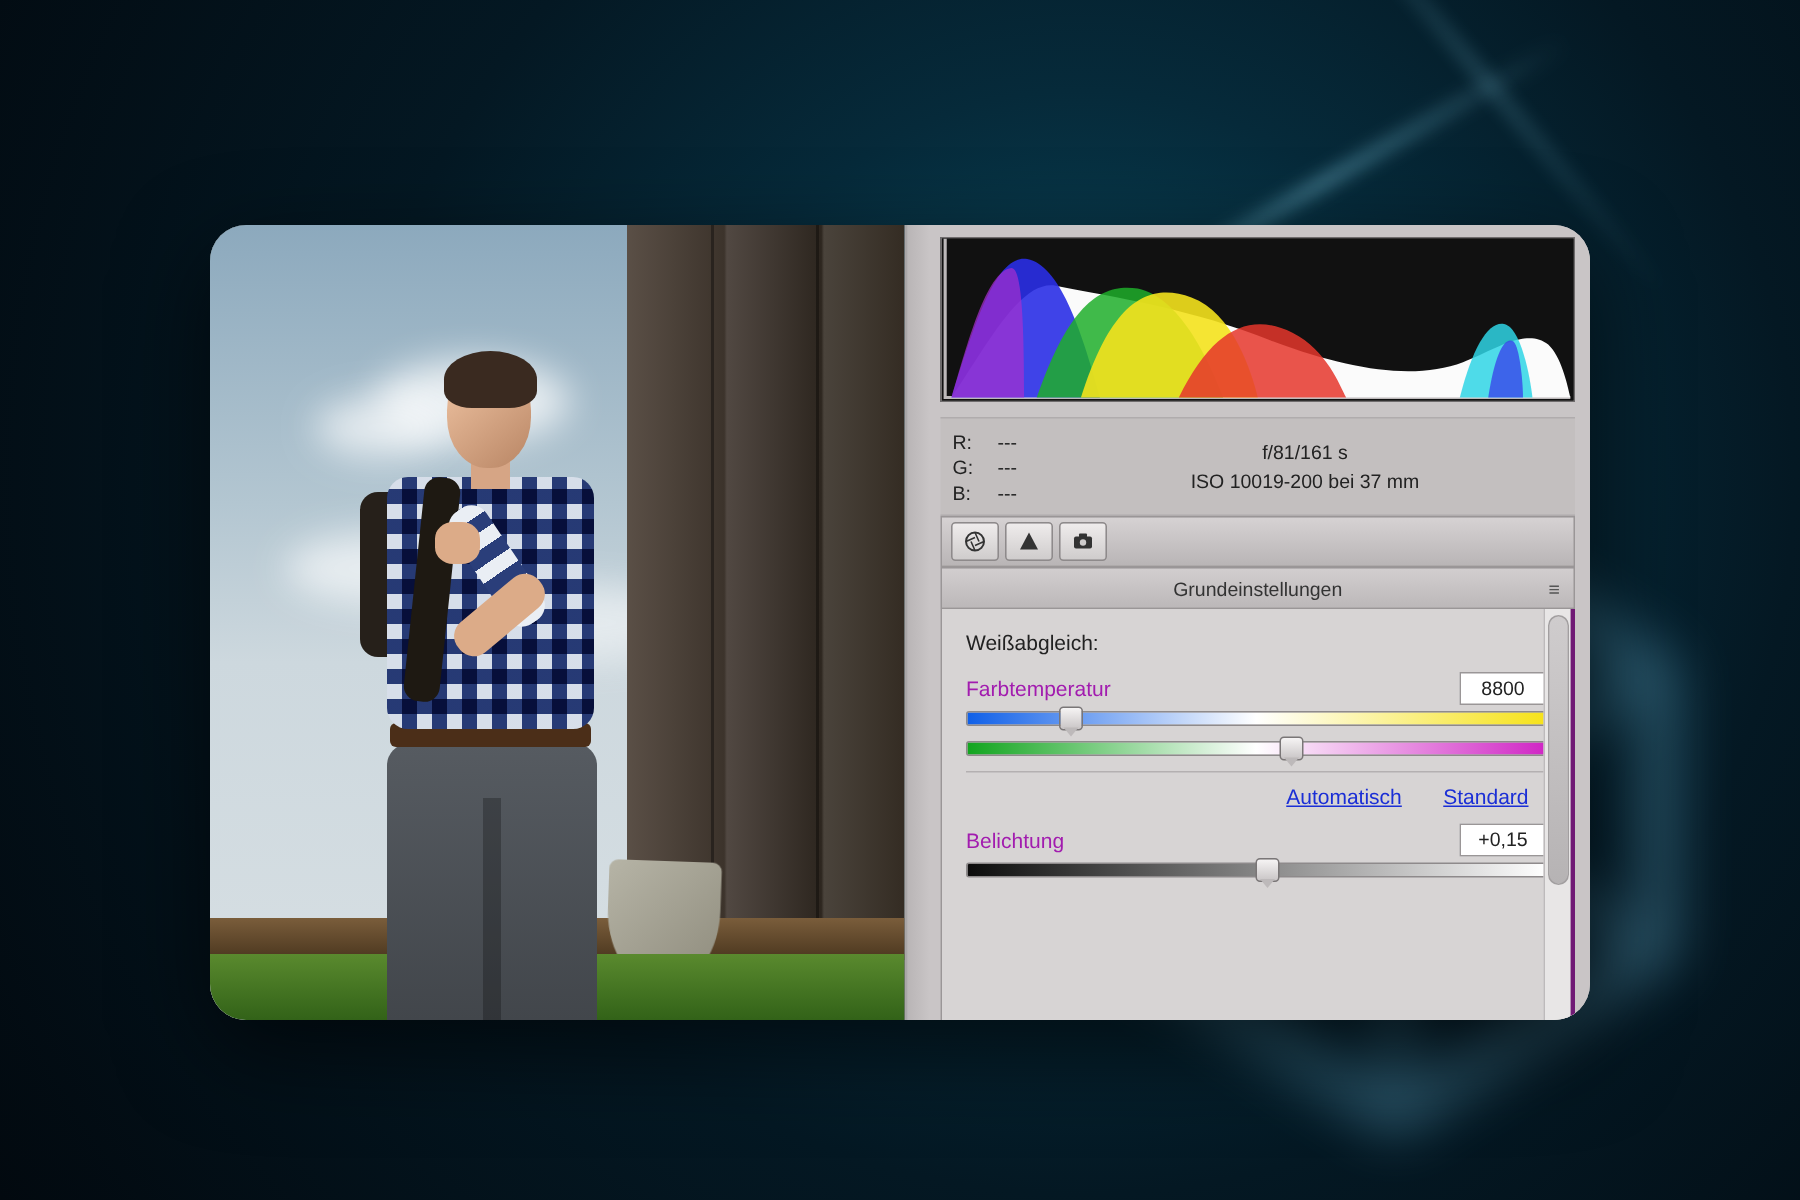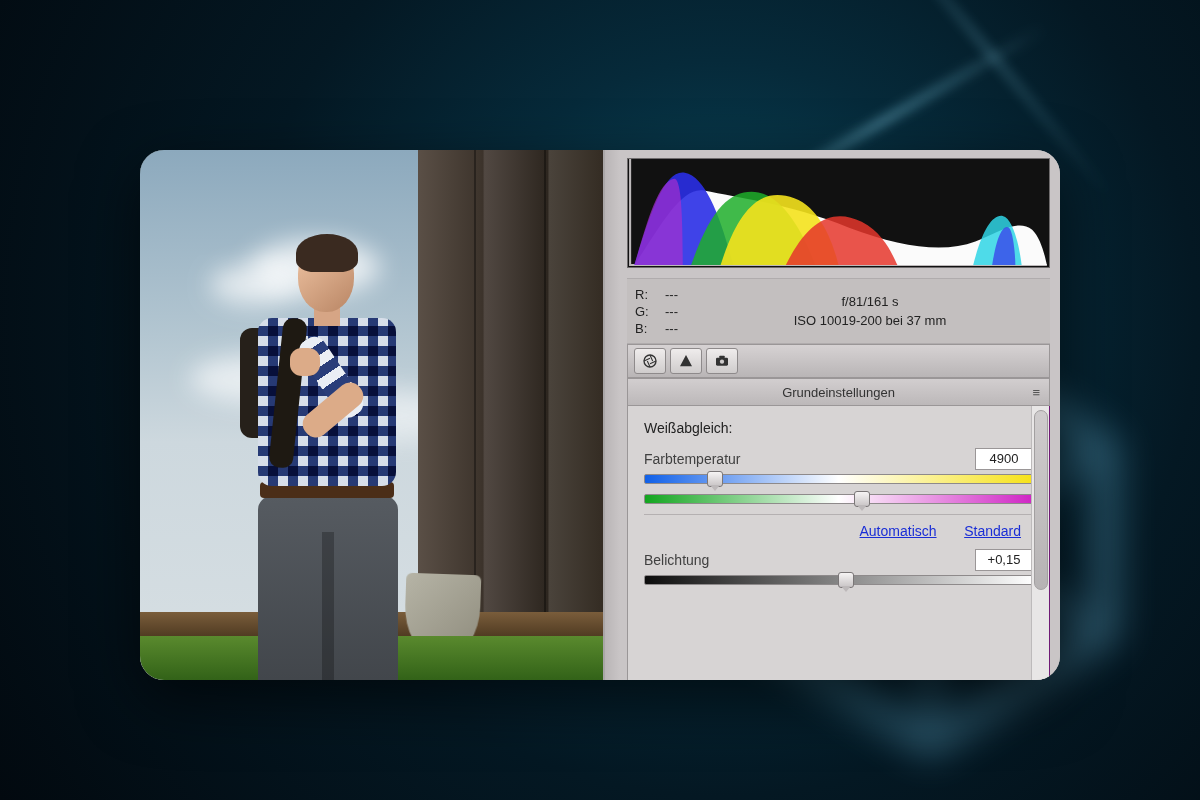--- a/index.html
+++ b/index.html
@@ -85,34 +85,34 @@
   .tool-tabs { position:absolute; left:22px; top:194px; right:10px; height:34px;
     background:linear-gradient(180deg,#d6d2d3,#b9b5b6); border:1px solid #9a9697; display:flex; align-items:center; padding:0 6px; gap:4px; }
   .tool-btn { width:32px; height:26px; background:linear-gradient(180deg,#efecec,#cfcccc); border:1px solid #8e8a8b; border-radius:3px; display:flex; align-items:center; justify-content:center; cursor:pointer; }
   .tool-btn svg { width:16px; height:16px; fill:#333; }
 
   .panel-header { position:absolute; left:22px; top:228px; right:10px; height:28px;
     background:linear-gradient(180deg,#d2cecf,#bcb8b9); border:1px solid #9a9697; display:flex; align-items:center; justify-content:center; font-size:13px; color:#333;}
   .panel-header .menu-icon { position:absolute; right:8px; top:6px; font-size:13px; color:#555; letter-spacing:1px; cursor:pointer;}
 
   .panel-body { position:absolute; left:22px; top:256px; right:10px; bottom:0;
-    background:#d7d4d4; border-left:1px solid #9a9697; border-right:1px solid #701a75; padding:14px 16px 0 16px; overflow:hidden;}
+    background:#d7d4d4; border-left:1px solid #9a9697; border-right:3px solid #701a75; padding:14px 16px 0 16px; overflow:hidden;}
   .scrollbar { position:absolute; right:0; top:0; width:18px; height:100%; background:#e8e6e6; border-left:1px solid #bdbabb; }
   .scrollbar .thumb { position:absolute; left:2px; top:4px; width:14px; height:180px; background:linear-gradient(180deg,#cfcccd,#b6b3b4); border:1px solid #a29fa0; border-radius:7px; }
 
   .row { display:flex; align-items:center; margin-bottom:12px; gap:10px; }
   .row .label { flex:0 0 auto; font-size:14px; color:#222; }
   .dropdown { flex:1; height:24px; background:linear-gradient(180deg,#ffffff,#f1eff0); border:1px solid #a5a2a3; border-radius:4px; display:flex; align-items:center; padding:0 8px; position:relative; cursor:pointer;}
   .dropdown .dd-arrow { position:absolute; right:0; top:0; width:22px; height:100%; background:#3b7ded; border-radius:0 4px 4px 0; display:flex; align-items:center; justify-content:center; }
   .dropdown .dd-arrow::before { content:""; display:block; width:0; height:0; border-left:4px solid transparent; border-right:4px solid transparent; border-bottom:4px solid #fff; margin-bottom:2px; position:absolute; top:5px;}
   .dropdown .dd-arrow::after { content:""; display:block; width:0; height:0; border-left:4px solid transparent; border-right:4px solid transparent; border-top:4px solid #fff; position:absolute; bottom:5px;}
 
   .slider-block { margin-bottom:10px; }
   .slider-head { display:flex; align-items:center; justify-content:space-between; margin-bottom:4px; }
-  .slider-head .label { font-size:14px; color:#404040; }
+  .slider-head .label { font-size:14px; color:#a21caf; }
   .value-box { width:58px; height:22px; background:#ffffff; border:1px solid #9a9697; text-align:center; font-size:13px; line-height:20px; }
   .track { height:10px; border:1px solid #8e8a8b; border-radius:2px; position:relative; cursor:pointer;}
   .track.temp { background:linear-gradient(90deg,#1060e8 0%, #ffffff 50%, #f6e21a 100%); }
   .track.tint { background:linear-gradient(90deg,#12a51f 0%, #ffffff 50%, #d026c5 100%); }
   .track.gray { background:linear-gradient(90deg,#0c0c0c 0%, #fefefe 100%); }
   .handle { position:absolute; top:-4px; width:16px; height:16px; background:linear-gradient(180deg,#f6f4f4,#c9c5c6); border:1px solid #7a7677; border-radius:3px; transform:translateX(-50%);}
   .handle::after { content:""; position:absolute; left:50%; bottom:-5px; transform:translateX(-50%); width:0; height:0; border-left:5px solid transparent; border-right:5px solid transparent; border-top:6px solid #bdb9ba; }
 
   hr.sep { border:none; border-top:1px solid #b4b0b1; margin:10px 0 8px; }
 
@@ -241,21 +241,21 @@
 
     <div class="panel-body">
 
       <div class="row">
         <span class="label">Weißabgleich:</span>
       </div>
 
       <div class="slider-block">
         <div class="slider-head">
           <span class="label">Farbtemperatur</span>
-          <div class="value-box">4900</div>
+          <div class="value-box">8800</div>
         </div>
         <div class="track temp">
           <div class="handle" id="h-temp" style="left: 18%;"></div>
         </div>
       </div>
 
       <div class="slider-block">
         <div class="track tint">
           <div class="handle" id="h-tint" style="left: 56%;"></div>
         </div>

